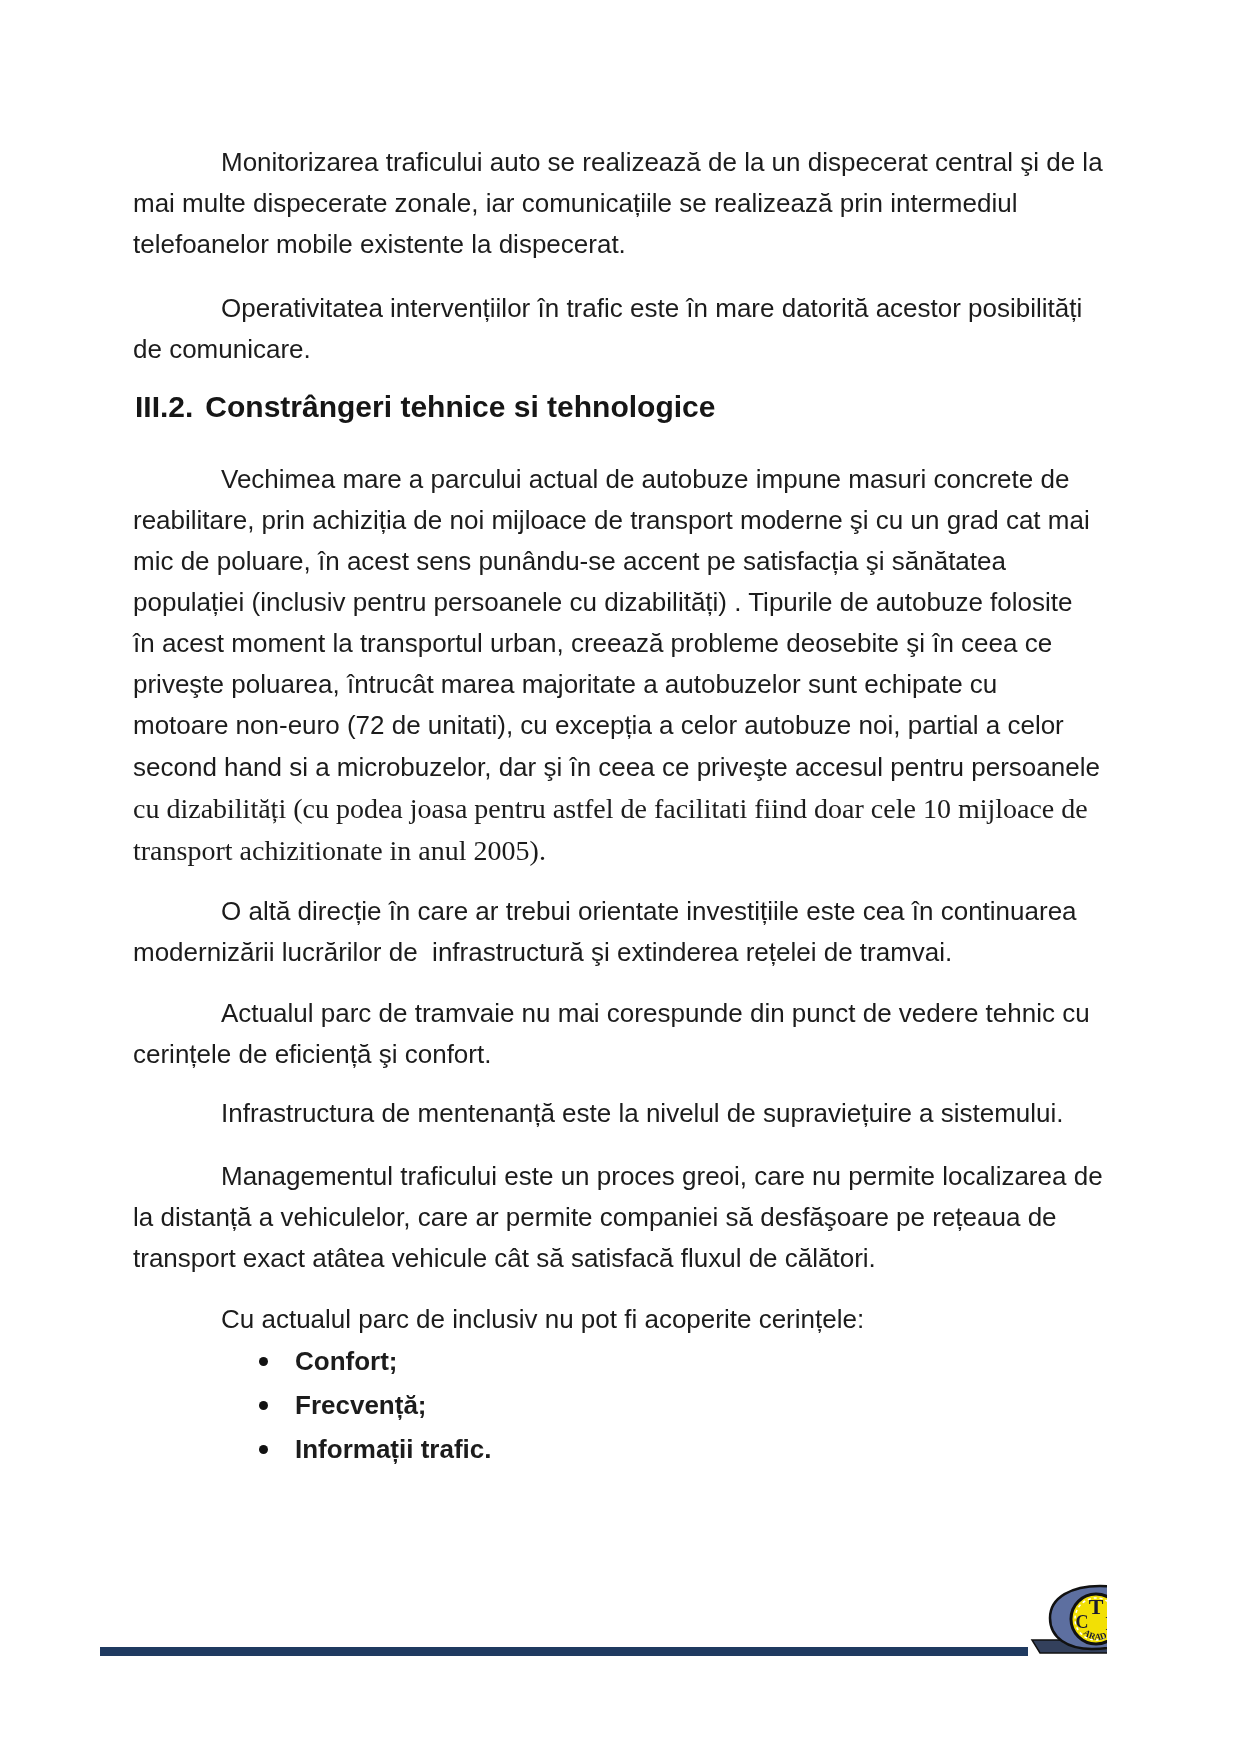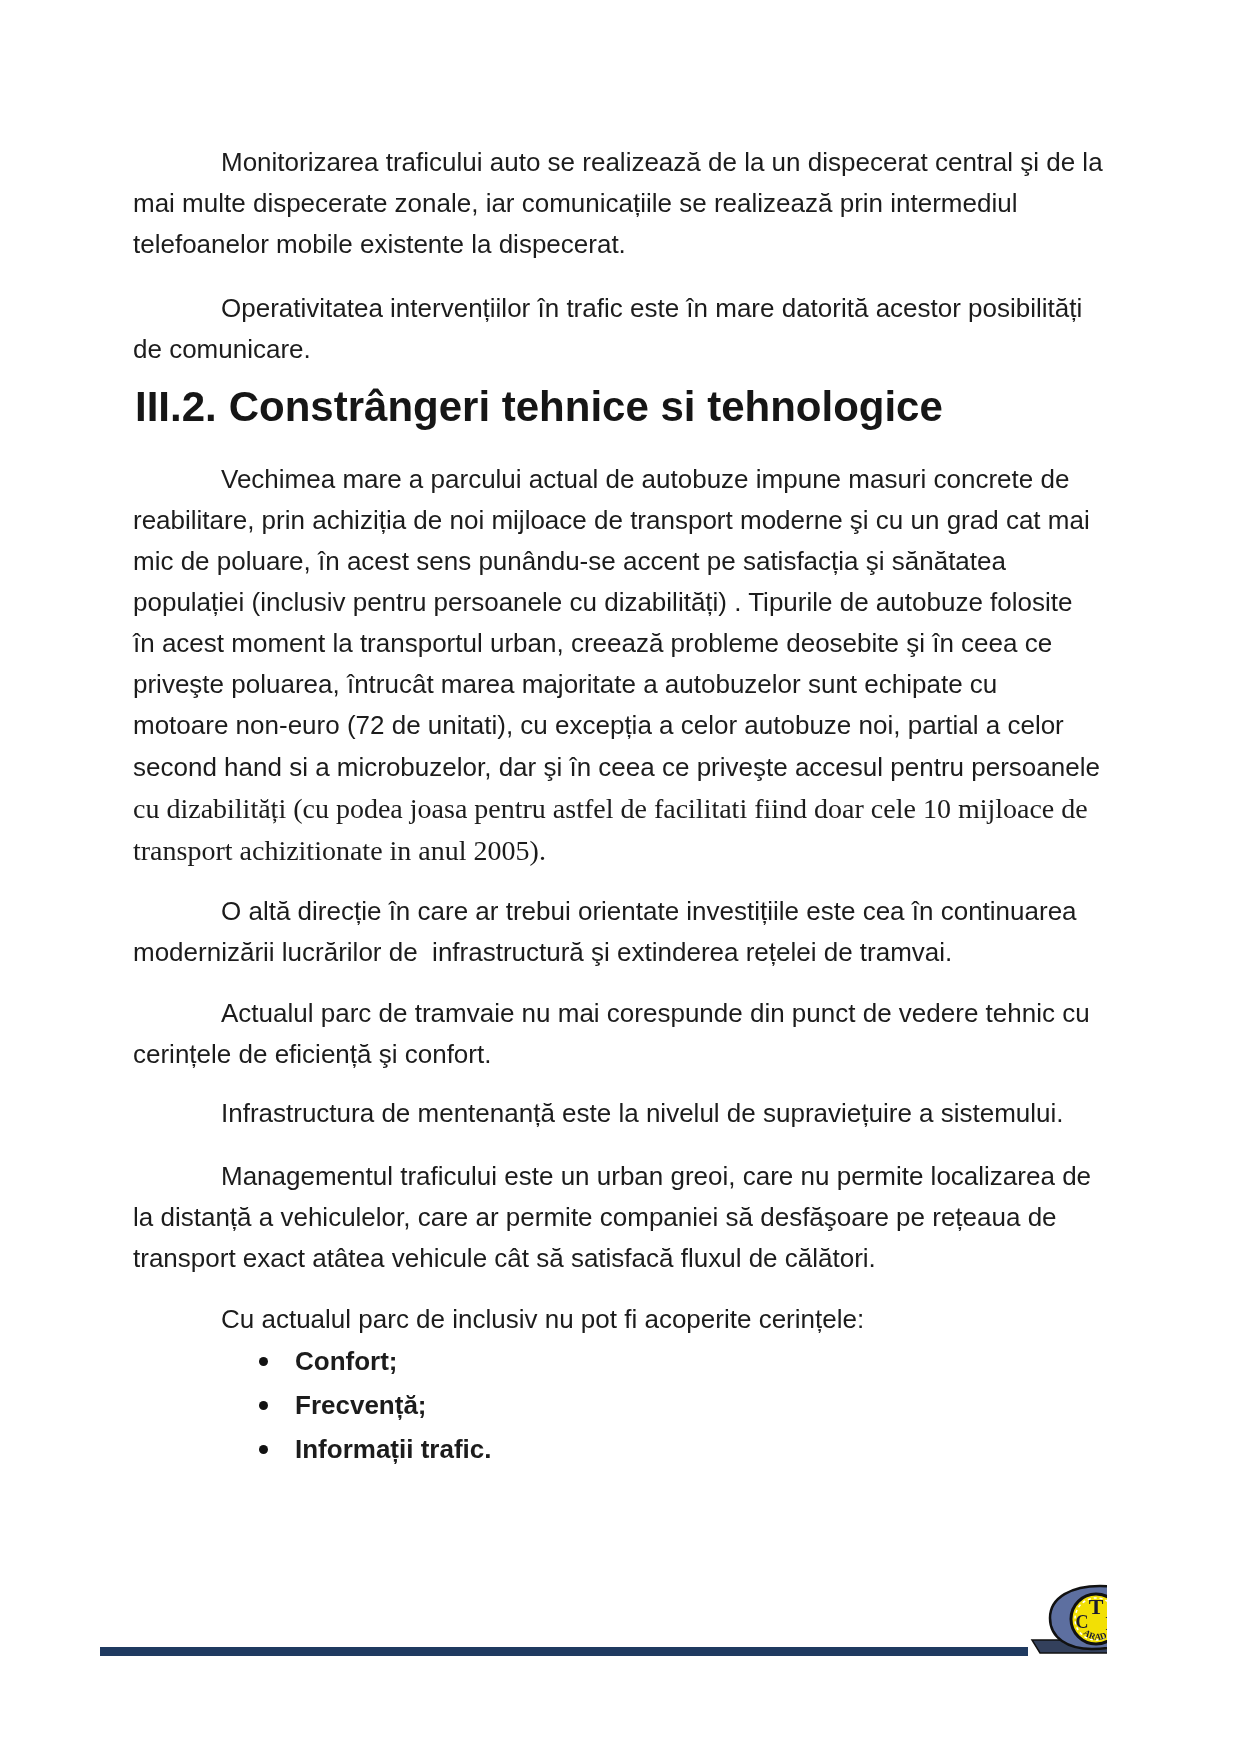--- a/index.html
+++ b/index.html
@@ -17,21 +17,21 @@
   }
   p.body {
     position:absolute; left:133px; margin:0;
     font-size:26px; line-height:41px;
     white-space:pre;
   }
   .indent { text-indent:88px; }
   .serif  { font-family:"Liberation Serif", serif; font-size:28px; }
   h2.section {
     position:absolute; left:135px; top:387px; margin:0;
-    font-size:42px; line-height:40px; font-weight:bold; color:#161616;
+    font-size:30px; line-height:40px; font-weight:bold; color:#161616;
     white-space:pre;
   }
   h2.section .sec-title { margin-left:12px; }
   ul.req {
     position:absolute; left:133px; top:1339px; margin:0; padding:0;
     list-style:none;
     font-weight:bold;
   }
   ul.req li {
     position:relative; padding-left:162px;
@@ -75,21 +75,21 @@
 transport achizitionate in anul 2005).</span></p>
 
   <p class="body indent" style="top:891px">O altă direcție în care ar trebui orientate investițiile este cea în continuarea
 modernizării lucrărilor de  infrastructură şi extinderea rețelei de tramvai.</p>
 
   <p class="body indent" style="top:993px">Actualul parc de tramvaie nu mai corespunde din punct de vedere tehnic cu
 cerințele de eficiență şi confort.</p>
 
   <p class="body indent" style="top:1093px">Infrastructura de mentenanță este la nivelul de supraviețuire a sistemului.</p>
 
-  <p class="body indent" style="top:1156px">Managementul traficului este un urban greoi, care nu permite localizarea de
+  <p class="body indent" style="top:1156px">Managementul traficului este un proces greoi, care nu permite localizarea de
 la distanță a vehiculelor, care ar permite companiei să desfăşoare pe rețeaua de
 transport exact atâtea vehicule cât să satisfacă fluxul de călători.</p>
 
   <p class="body indent" style="top:1299px">Cu actualul parc de inclusiv nu pot fi acoperite cerințele:</p>
 
   <ul class="req">
     <li>Confort;</li>
     <li>Frecvență;</li>
     <li>Informații trafic.</li>
   </ul>

